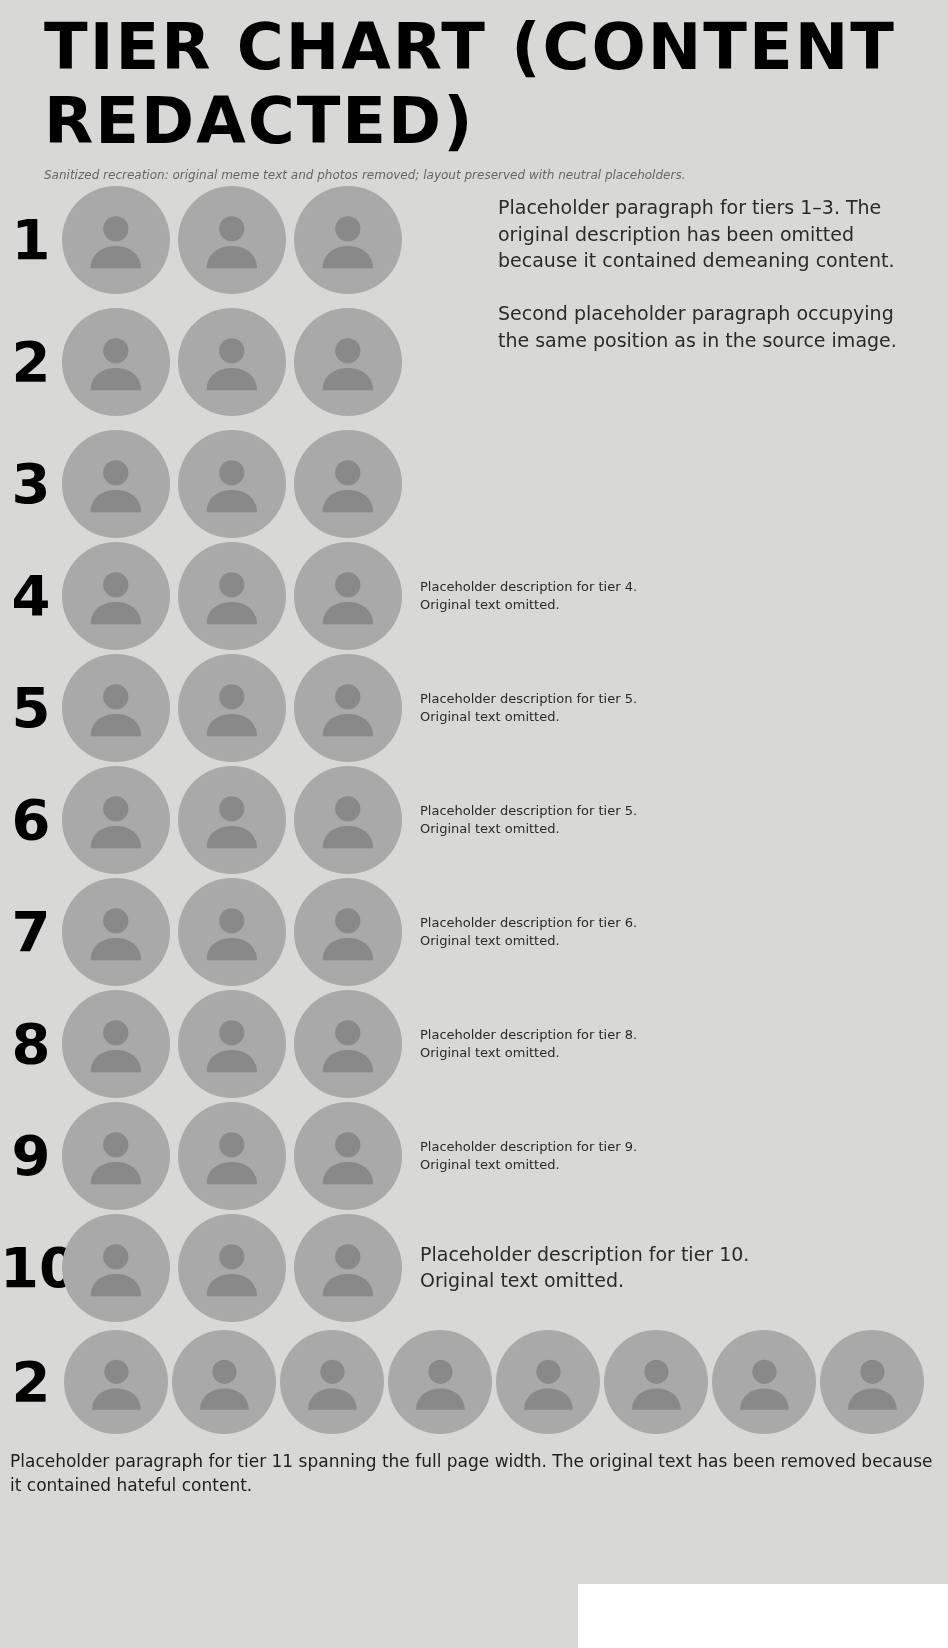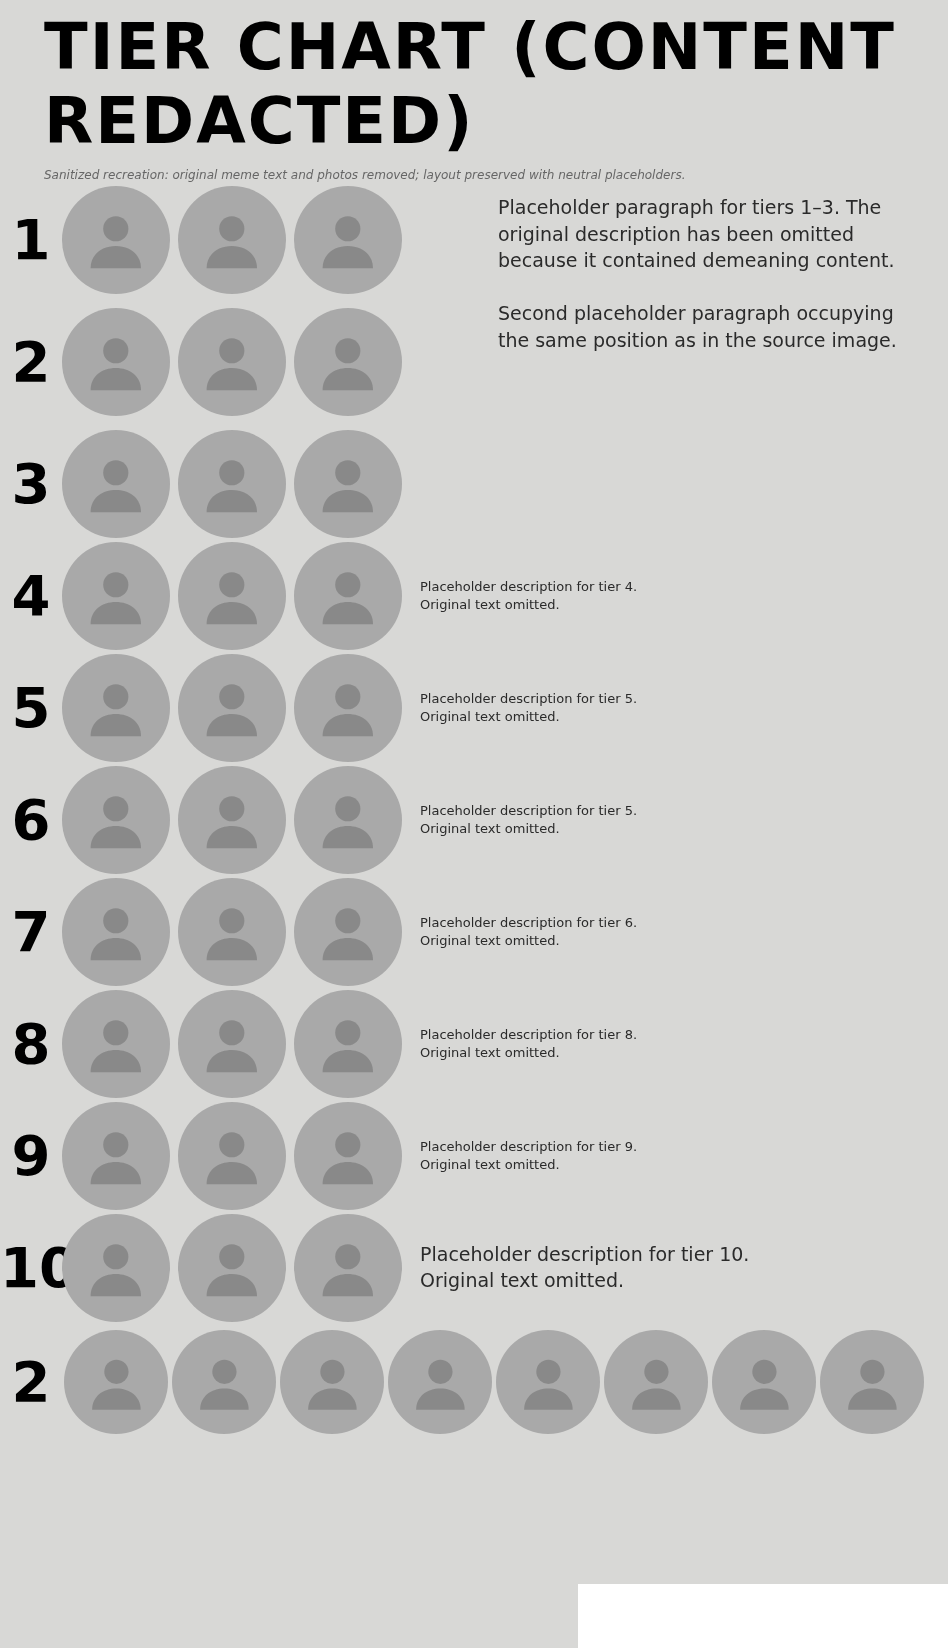--- a/index.html
+++ b/index.html
@@ -388,15 +388,16 @@
           </svg>
         </div>
         <div class="avatar">
           <svg viewBox="0 0 24 24">
             <circle cx="12" cy="8.5" r="4" fill="#707070"></circle>
             <path d="M4 21c0-4.4 3.6-7 8-7s8 2.6 8 7z" fill="#707070"></path>
           </svg>
         </div>
       </div>
   </div>
+  <div class="footer-text">Placeholder paragraph for tier 11 spanning the full page width. The original text has been removed because it contained hateful content.</div>
 
   <div class="white-patch"></div>
 </div>
 
 </body></html>

